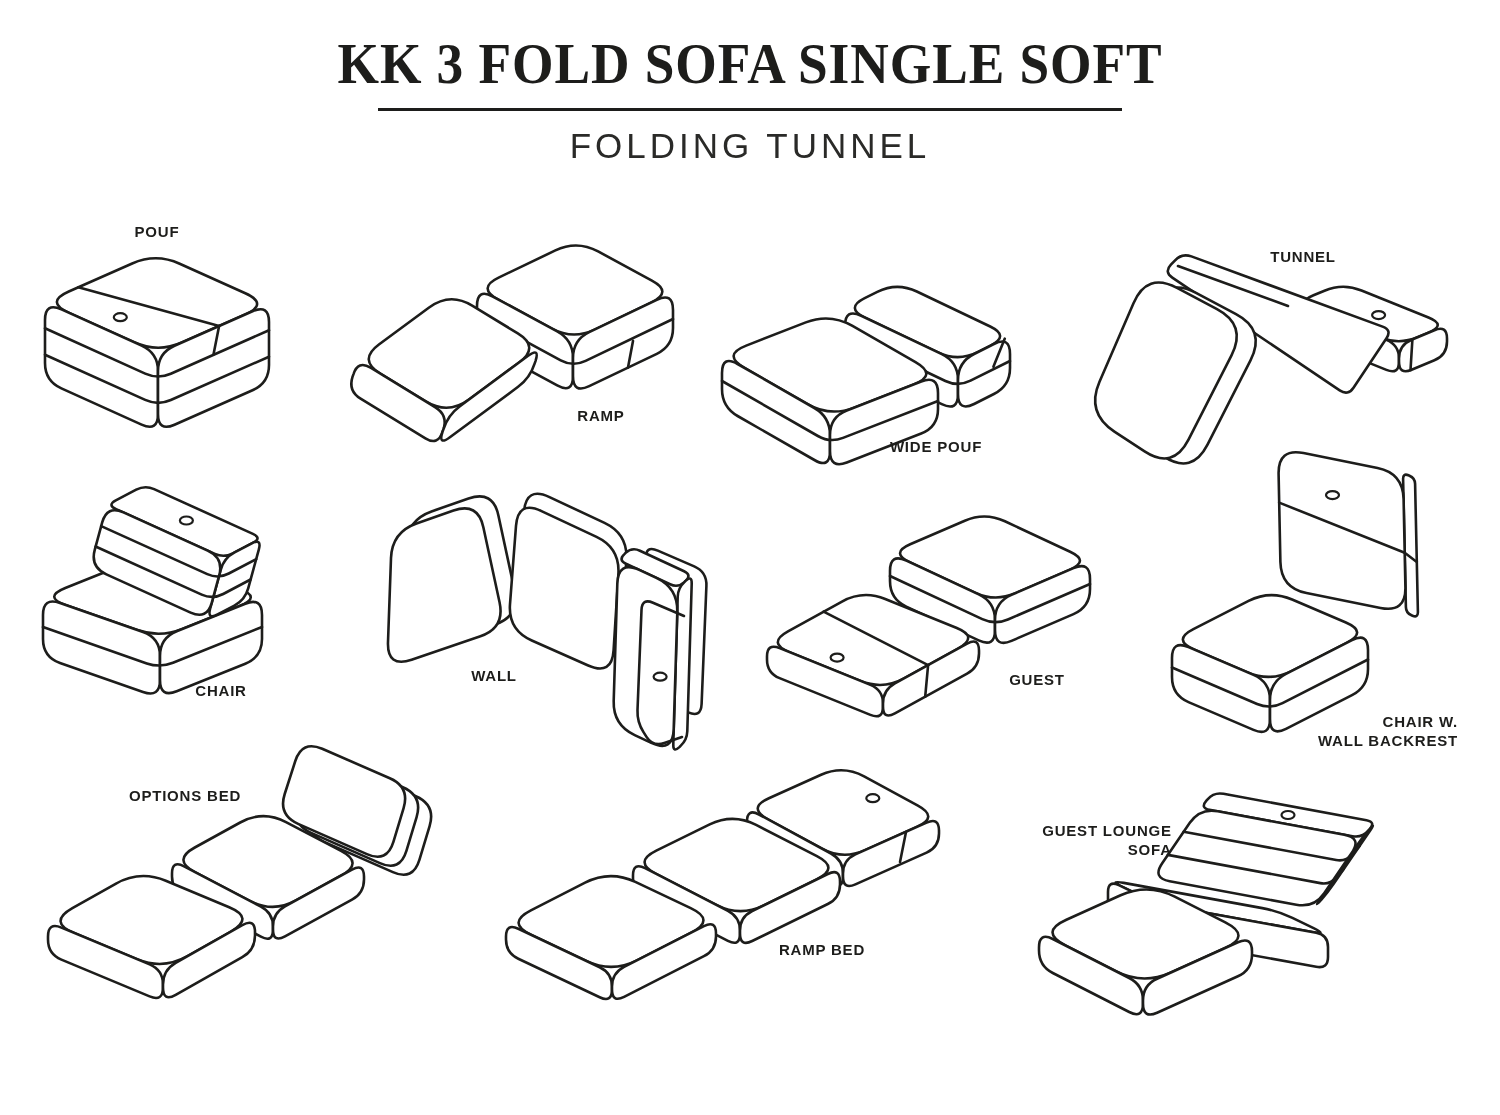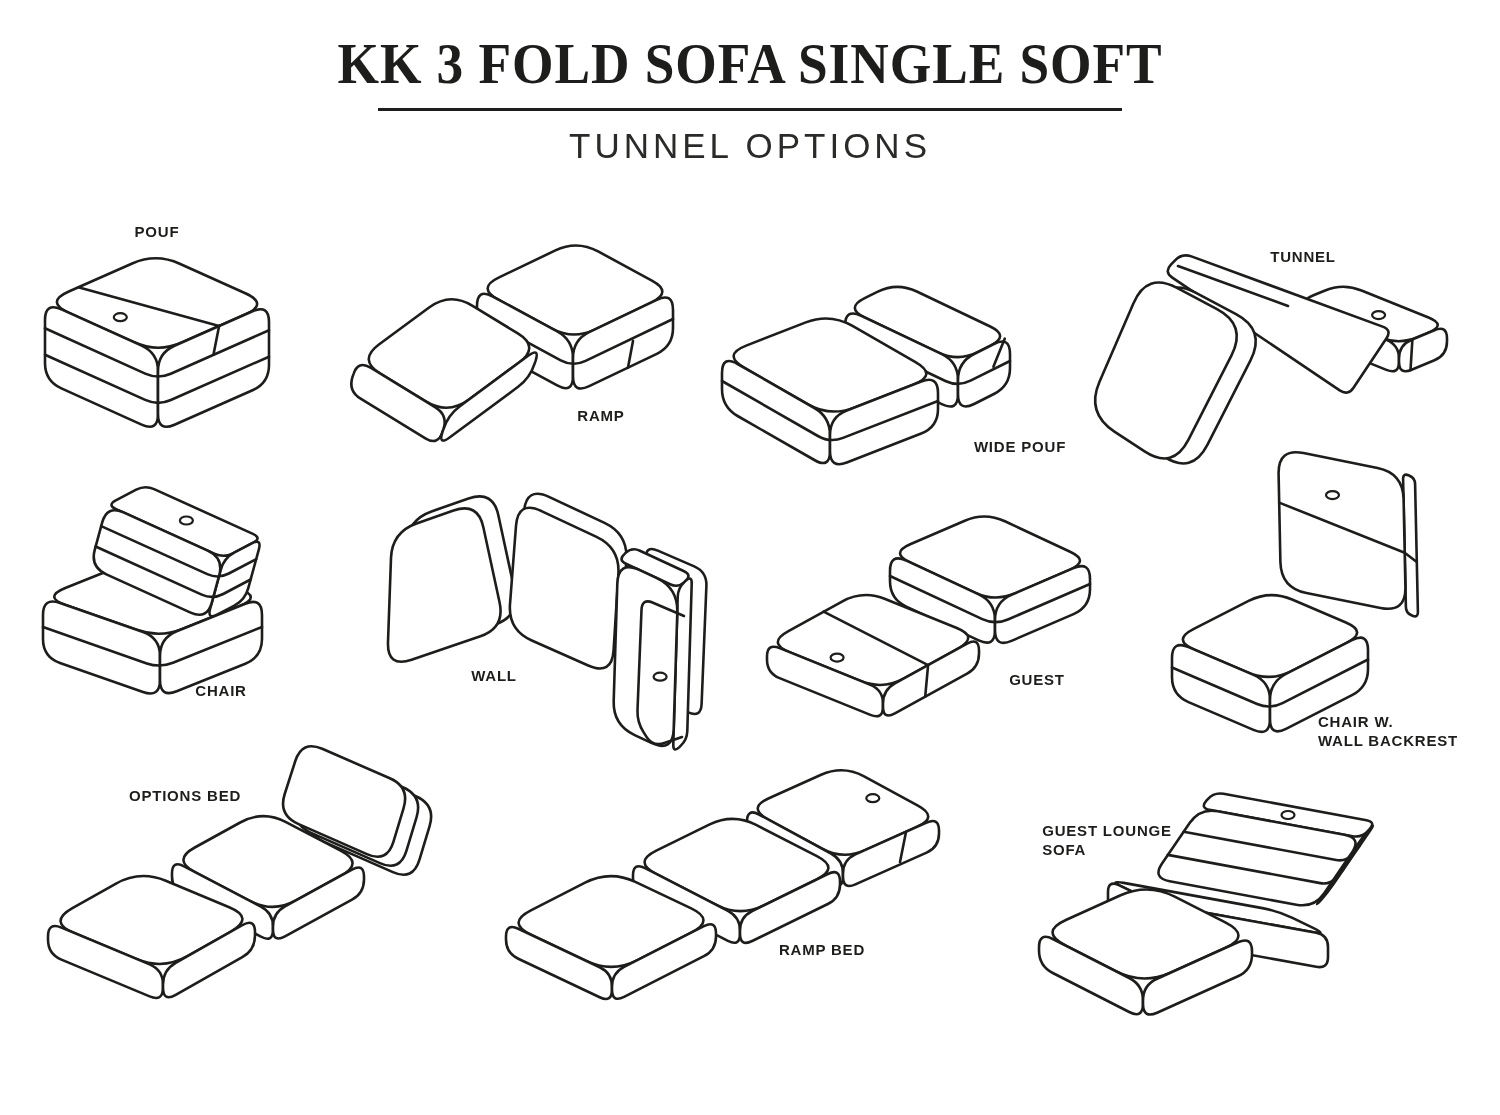--- a/index.html
+++ b/index.html
@@ -5,32 +5,32 @@
   html,body{margin:0;padding:0;background:#ffffff;}
   .canvas{position:relative;width:1500px;height:1115px;background:#ffffff;overflow:hidden;
           font-family:"Liberation Sans",sans-serif;color:#1d1d1b;}
   .title{position:absolute;top:30px;left:0;width:100%;text-align:center;margin:0;
          font-family:"Liberation Serif",serif;font-weight:600;font-size:58px;
          letter-spacing:1px;transform:scaleX(.92);transform-origin:center;color:#1d1d1b;}
   .rule{position:absolute;top:108px;left:50%;transform:translateX(-50%);
         width:744px;height:3px;background:#1d1d1b;}
   .subtitle{position:absolute;top:126px;left:0;width:100%;text-align:center;margin:0;
             font-weight:400;font-size:35px;letter-spacing:4px;color:#2a2a28;}
-  .cap{position:absolute;transform:translateX(-50%);white-space:nowrap;text-align:left;
+  .cap{position:absolute;transform:translateX(-50%);white-space:nowrap;text-align:right;
        font-weight:700;font-size:15px;letter-spacing:.8px;line-height:19px;color:#1d1d1b;}
   svg.diagram{position:absolute;left:0;top:0;}
 </style>
 </head>
 <body>
 
 <div class="canvas">
 
   <h1 class="title">KK 3 FOLD SOFA SINGLE SOFT</h1>
   <div class="rule"></div>
-  <h2 class="subtitle">TUNNEL OPTIONS</h2>
+  <h2 class="subtitle">FOLDING TUNNEL</h2>
 
   <svg id="diagram" class="diagram" width="1500" height="1115" viewBox="0 0 1500 1115" aria-hidden="true">
       <g>
         <path d="M68.8,291.5Q45.0,302.0 68.7,312.7L134.3,342.3Q158.0,353.0 181.8,342.5L245.2,314.5Q269.0,304.0 245.3,293.3L179.7,263.7Q156.0,253.0 132.2,263.5Z" fill="#ffffff" stroke="#1d1d1b" stroke-width="2.6" stroke-linecap="round" stroke-linejoin="round"></path>
         <path d="M45.0,320.0Q45.0,302.0 61.4,309.4L141.6,345.6Q158.0,353.0 158.0,371.0L158.0,414.0Q158.0,432.0 141.6,424.6L61.4,388.4Q45.0,381.0 45.0,363.0Z" fill="#ffffff" stroke="#1d1d1b" stroke-width="2.6" stroke-linecap="round" stroke-linejoin="round"></path>
         <path d="M158.0,371.0Q158.0,353.0 174.5,345.7L252.5,311.3Q269.0,304.0 269.0,322.0L269.0,365.0Q269.0,383.0 252.5,390.3L174.5,424.7Q158.0,432.0 158.0,414.0Z" fill="#ffffff" stroke="#1d1d1b" stroke-width="2.6" stroke-linecap="round" stroke-linejoin="round"></path>
         <path d="M45.0,328.3L145.2,373.6Q158.0,379.3 170.8,373.7L269.0,330.3" fill="none" stroke="#1d1d1b" stroke-width="2.6" stroke-linecap="round" stroke-linejoin="round"></path>
         <path d="M45.0,354.7L145.2,399.9Q158.0,405.7 170.8,400.0L269.0,356.7" fill="none" stroke="#1d1d1b" stroke-width="2.6" stroke-linecap="round" stroke-linejoin="round"></path>
         <path d="M78.3,287.3L219.1,326.1" fill="none" stroke="#1d1d1b" stroke-width="2.6" stroke-linecap="round" stroke-linejoin="round"></path>
         <path d="M219.1,326.1L213.5,354.6" fill="none" stroke="#1d1d1b" stroke-width="2.6" stroke-linecap="round" stroke-linejoin="round"></path>
@@ -150,21 +150,21 @@
         <path d="M1108.0,892.0Q1108.0,880.0 1118.8,885.2L1147.2,898.8Q1158.0,904.0 1158.0,916.0L1158.0,926.0Q1158.0,938.0 1147.2,932.8L1118.8,919.2Q1108.0,914.0 1108.0,902.0Z" fill="#ffffff" stroke="#1d1d1b" stroke-width="2.6" stroke-linecap="round" stroke-linejoin="round"></path>
         <path d="M1158.0,916.0Q1158.0,904.0 1169.8,906.2L1316.2,932.8Q1328.0,935.0 1328.0,947.0L1328.0,957.0Q1328.0,969.0 1316.2,966.8L1169.8,940.2Q1158.0,938.0 1158.0,926.0Z" fill="#ffffff" stroke="#1d1d1b" stroke-width="2.6" stroke-linecap="round" stroke-linejoin="round"></path>
         <path d="M1066.4,919.7Q1039.0,932.0 1065.7,945.6L1116.3,971.4Q1143.0,985.0 1170.4,972.7L1224.6,948.3Q1252.0,936.0 1225.3,922.4L1174.7,896.6Q1148.0,883.0 1120.6,895.3Z" fill="#ffffff" stroke="#1d1d1b" stroke-width="2.6" stroke-linecap="round" stroke-linejoin="round"></path>
         <path d="M1039.0,947.5Q1039.0,932.0 1052.8,939.0L1129.2,978.0Q1143.0,985.0 1143.0,1000.5L1143.0,1003.5Q1143.0,1019.0 1129.2,1012.0L1052.8,973.0Q1039.0,966.0 1039.0,950.5Z" fill="#ffffff" stroke="#1d1d1b" stroke-width="2.6" stroke-linecap="round" stroke-linejoin="round"></path>
         <path d="M1143.0,1000.5Q1143.0,985.0 1157.1,978.7L1237.9,942.3Q1252.0,936.0 1252.0,951.5L1252.0,954.5Q1252.0,970.0 1237.9,976.3L1157.1,1012.7Q1143.0,1019.0 1143.0,1003.5Z" fill="#ffffff" stroke="#1d1d1b" stroke-width="2.6" stroke-linecap="round" stroke-linejoin="round"></path>
       </g>
     </svg>
 
   <div class="cap" style="left:157px;top:222px">POUF</div>
   <div class="cap" style="left:601px;top:406px">RAMP</div>
-  <div class="cap" style="left:1020px;top:437px">WIDE POUF</div>
+  <div class="cap" style="left:936px;top:437px">WIDE POUF</div>
   <div class="cap" style="left:1303px;top:247px">TUNNEL</div>
   <div class="cap" style="left:221px;top:681px">CHAIR</div>
   <div class="cap" style="left:494px;top:666px">WALL</div>
   <div class="cap" style="left:1037px;top:670px">GUEST</div>
   <div class="cap" style="left:1388px;top:712px"><span>CHAIR W.</span><br><span>WALL BACKREST</span></div>
   <div class="cap" style="left:185px;top:786px">OPTIONS BED</div>
   <div class="cap" style="left:822px;top:940px">RAMP BED</div>
   <div class="cap" style="left:1107px;top:821px"><span>GUEST LOUNGE</span><br><span>SOFA</span></div>
 </div>
 

